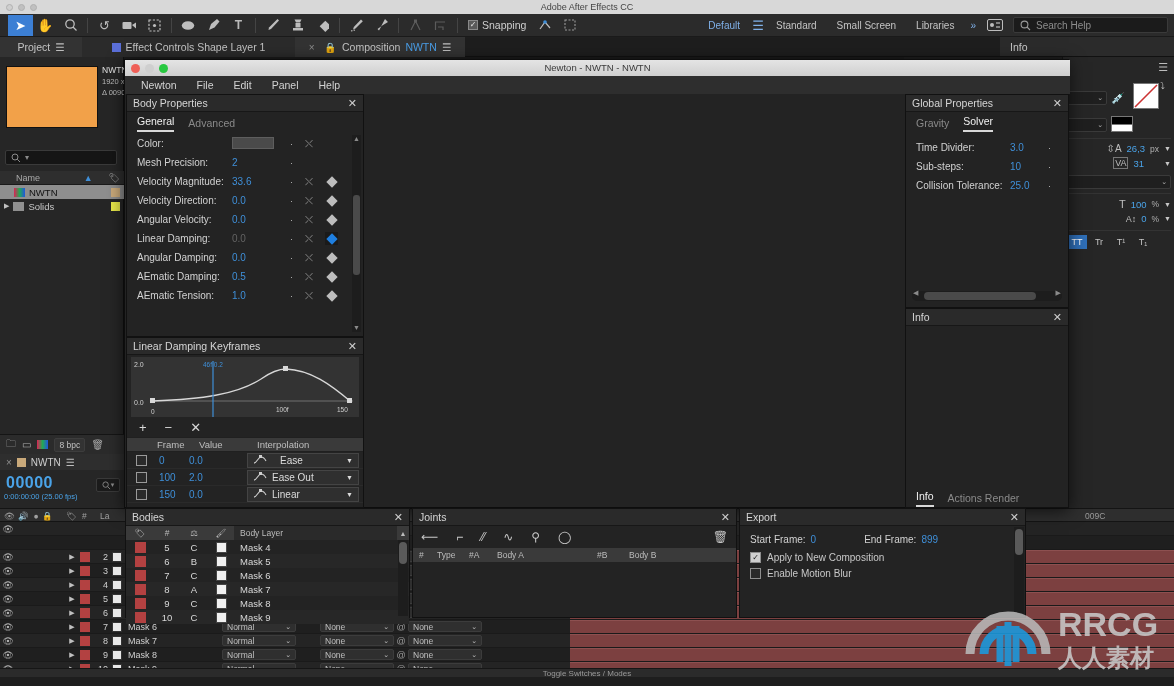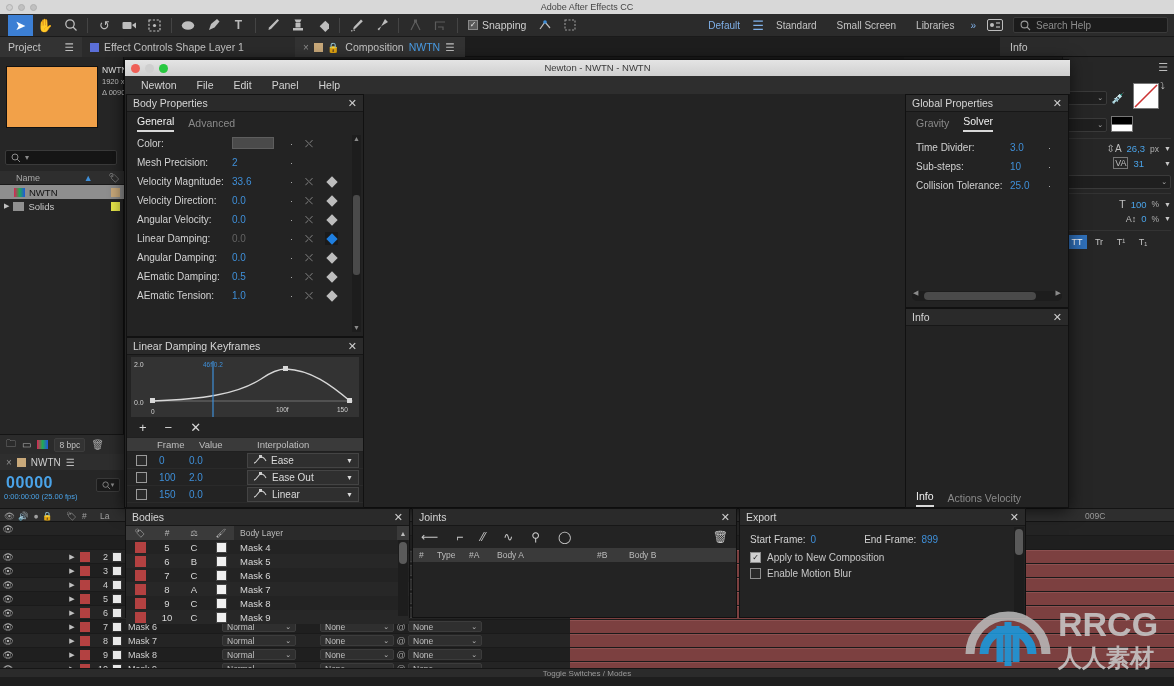--- a/index.html
+++ b/index.html
@@ -39,22 +39,22 @@
   .ws-item { font-size:10px; padding:0 10px; color:#c4c4c4; line-height:21px; }
   .ws-item.active { color:#7fb0e8; }
   #search-help { height:16px; width:155px; background:#1b1b1b;
                  border:1px solid #3a3a3a; border-radius:2px; display:flex;
                  align-items:center; gap:5px; padding:0 6px; font-size:10px;
                  color:#8d8d8d; margin-left:6px; }
 
   
   #tabrow { left:0; top:37px; width:1174px; height:20px; background:#1e1e1e;
             border-bottom:1px solid #111; }
-  .ptab { height:20px; display:flex; align-items:center; gap:5px; padding:0 8px;
-          font-size:10.5px; color:#c3c3c3; background:#2b2b2b; }
+  .ptab { height:20px; display:flex; align-items:center; gap:5px; padding:0 20px;
+          font-size:10.5px; color:#c3c3c3; background:#2b2b2b;justify-content:center; }
   .ptab.lit { background:#333; }
   .swatch { width:9px; height:9px; }
 
   
   #project-panel { left:0; top:57px; width:124px; height:390px; background:#262626;
                    border-right:1px solid #111; }
   #proj-thumb { left:6px; top:9px; width:92px; height:62px; background:#f2a149;
                 border:1px solid #111; }
   #proj-meta { left:102px; top:8px; width:40px; font-size:7.5px; color:#bdbdbd;
                line-height:11px; }
@@ -1467,21 +1467,21 @@
       <span style="width:42px">Frame</span>
       <span style="width:58px">Value</span>
       <span>Interpolation</span>
     </div>
     <div id="kf-rows-host">
         <div class="kf-row">
           <span class="kf-chk"></span>
           <span class="kf-frame">0</span>
           <span class="kf-value">0.0</span>
           <span class="kf-interp">
-            <span style="display:flex;align-items:center;gap:4px">
+            <span style="display:flex;align-items:center;gap:13px">
               <svg width="14" height="10" viewBox="0 0 14 10">
                 <path d="M1 8 C4 8, 5 2, 8 2 C11 2, 12 4, 13 6" fill="none" stroke="#cfcfcf" stroke-width="1.1"></path>
                 <rect x="6" y="0" width="3" height="3" fill="#cfcfcf"></rect>
               </svg>
               <span>Ease</span>
             </span>
             <span style="font-size:7px">▼</span>
           </span>
         </div>
         <div class="kf-row">
@@ -1556,21 +1556,21 @@
     </div>
   </div>
 
   <div class="np" style="left:780px;top:248px;width:164px;height:200px">
     <div class="np-hdr">
       <span>Info</span>
       <span class="np-x">✕</span>
     </div>
     <div class="abs" style="left:0;bottom:0;width:164px;height:22px;display:flex;align-items:flex-end;gap:14px;padding-left:10px">
       <span class="np-tab active">Info</span>
-      <span class="np-tab">Actions Velocity</span>
+      <span class="np-tab">Actions Render</span>
     </div>
   </div>
 
   <div class="np" style="left:1px;top:448px;width:0;height:0"></div>
 </div>
 
 <div class="abs np" style="left:125px;top:508px;width:285px;height:110px">
   <div class="np-hdr">
     <span>Bodies</span>
     <span class="np-x">✕</span>

